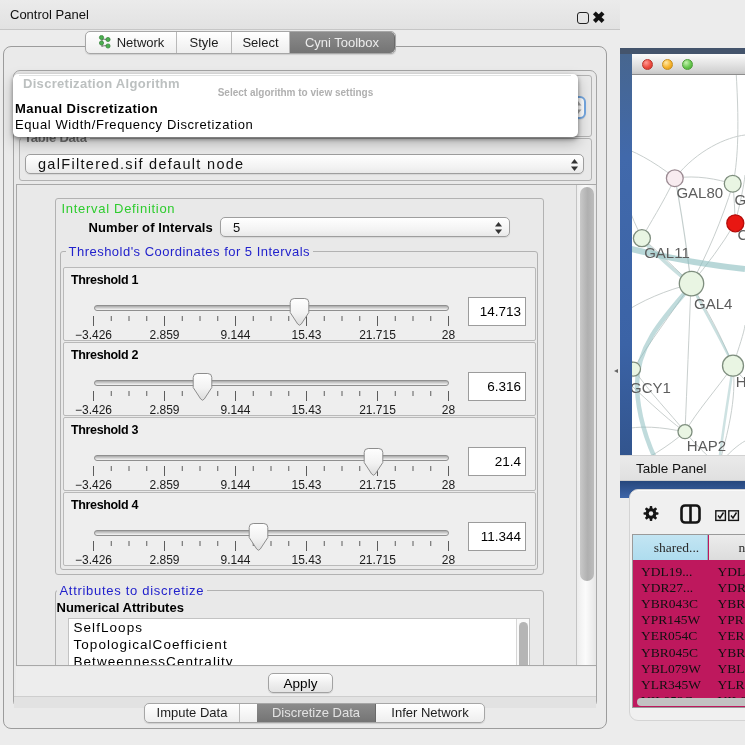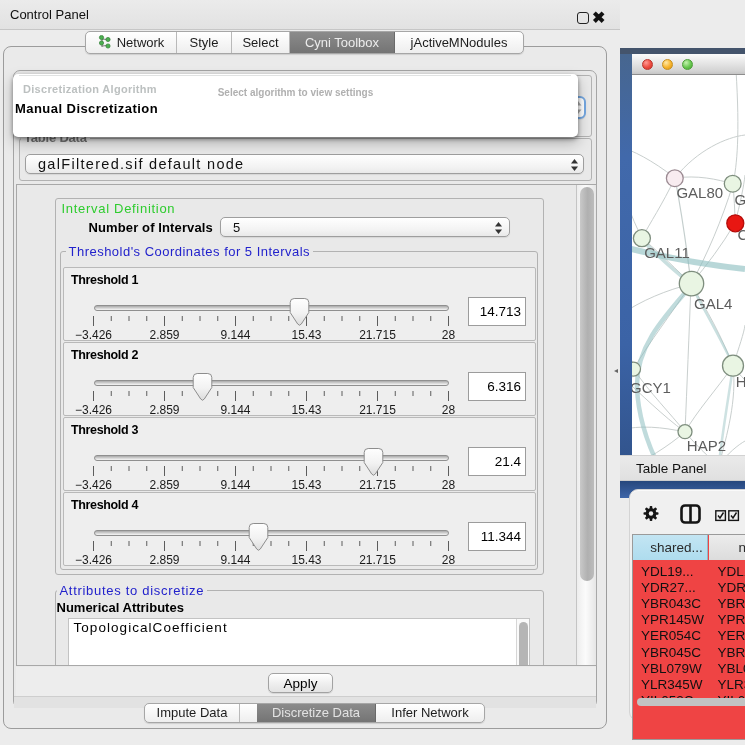--- a/index.html
+++ b/index.html
@@ -26,21 +26,21 @@
 .group { position:absolute; border:1px solid #b2b2b2; border-radius:3px; }
 .gtitle { position:absolute; background:#e9e9e9; padding:0 3px; font-size:13px; line-height:13px; white-space:nowrap; letter-spacing:0.7px; }
 
 
 .combo { position:absolute; background:linear-gradient(#ffffff,#f2f2f2 70%,#e9e9e9); border:1px solid #9e9e9e; border-radius:5px; box-shadow:0 1px 1px rgba(0,0,0,.08); font-size:13px; color:#111; }
 .combo .ctext { position:absolute; left:12px; top:3px; }
 .combo svg { position:absolute; }
 
 
 #popup { z-index:6; left:13px; top:74px; width:565px; height:62.5px; background:#ffffff; border-radius:5px; box-shadow:0 2px 4px rgba(0,0,0,.42), 0 6px 14px rgba(0,0,0,.25); }
-#popup .faint { position:absolute; left:10px; top:9px; font-size:11px; font-weight:bold; color:#bcc0c0; letter-spacing:0.3px; }
+#popup .faint { position:absolute; left:10px; top:2px; font-size:13px; font-weight:bold; color:#bcc0c0; letter-spacing:0.3px; }
 #popup .hint { position:absolute; left:0; right:0; top:13px; text-align:center; font-size:10px; font-weight:bold; color:#b0b0b0; }
 #popup .it1 { position:absolute; left:2px; top:26.5px; font-size:13px; font-weight:bold; color:#000; letter-spacing:0.45px; }
 #popup .it2 { position:absolute; left:2px; top:42.5px; font-size:13px; color:#000; letter-spacing:0.6px; }
 
 
 #scrollpane { left:15.5px; top:184px; width:581px; height:482px; border:1px solid #a8a8a8; background:#e9e9e9; overflow:hidden; }
 #vscroll { position:absolute; right:0; top:0; width:19.5px; height:100%; background:linear-gradient(90deg,#ededed,#fbfbfb 45%,#e6e6e6); border-left:1px solid #c4c4c4; }
 #vthumb { position:absolute; left:2.5px; top:2px; width:14px; height:394px; background:linear-gradient(90deg,#c9c9c9,#b0b0b0 55%,#bcbcbc); border-radius:7px; }
 
 
@@ -75,21 +75,21 @@
 #nf-left { position:absolute; left:0; top:6px; width:12px; height:415px; background:linear-gradient(180deg,#47668f 0%,#4169ab 25%,#3b63a6 70%,#31538b 100%); }
 #nf-bottom { position:absolute; left:0; top:421px; width:125px; height:29px; background:linear-gradient(#152a4e 0%,#28497f 45%,#3e66a9 100%); }
 #nf-title { position:absolute; left:12px; top:6px; width:113px; height:21px; background:linear-gradient(#fbfbfb,#d3d3d3 85%,#c6c6c6); border-bottom:1px solid #8d8d8d; }
 .light { position:absolute; top:5px; width:11px; height:11px; border-radius:50%; }
 #nf-content { position:absolute; left:12px; top:27px; width:113px; height:394px; background:#ffffff; overflow:hidden; }
 
 
 #tp-title { left:620px; top:455px; width:125px; height:26px; background:linear-gradient(#eaeaea,#e0e0e0); border-top:1px solid #d2d2d2; border-bottom:1px solid #cccccc; }
 #tp-title span { position:absolute; left:16px; top:5px; font-size:13.5px; color:#111; }
 #tp-panel { left:629px; top:489px; width:130px; height:232px; background:#f0f0f0; border:1px solid #d4d4d4; border-radius:9px; box-shadow:inset 0 1px 0 #fafafa; }
-#tp-table { left:631.5px; top:534px; width:114px; height:206px; background:#ef4444; border:1px solid #9a9a9a; overflow:hidden; }
+#tp-table { left:631.5px; top:534px; width:114px; height:174px; background:#be185d; border:1px solid #9a9a9a; overflow:hidden;font-family:Liberation Serif, serif; }
 .hcell { position:absolute; top:0; height:24.5px; font-size:13.5px; color:#2a2a2a; }
 #hc1 { left:0; width:75px; background:linear-gradient(#c3e5f3,#aedcee); border-right:1px solid #8fb7c8; text-align:center; padding-top:5px; padding-left:14px; }
 #hc2 { left:76px; width:38px; background:linear-gradient(#ececec,#dcdcdc); padding-top:5px; padding-left:30px; }
 .trowt { position:absolute; left:0; width:114px; font-size:13.5px; color:#111; }
 .c1 { position:absolute; left:8.5px; }
 .c2 { position:absolute; left:85px; }
 #hsb { position:absolute; left:4px; top:163px; width:120px; height:7.5px; background:#c2c2c2; border-radius:4px; }
 </style>
 </head>
 <body>
@@ -106,36 +106,36 @@
   <div class="seg" style="width:91px;" id="seg-network"><svg width="14" height="15" viewBox="0 0 14 15" style="margin-right:5px">
         <path d="M4 2.5 L4 12 M4.5 4 L9 4.5 M4.5 11 L9 10.5" stroke="#7a7a7a" stroke-width="1.1" fill="none"></path>
         <circle cx="3.5" cy="2.5" r="2.1" fill="#4caf50" stroke="#2e7d32" stroke-width=".7"></circle>
         <circle cx="10" cy="4.5" r="2.1" fill="#4caf50" stroke="#2e7d32" stroke-width=".7"></circle>
         <circle cx="3.5" cy="8" r="2.1" fill="#4caf50" stroke="#2e7d32" stroke-width=".7"></circle>
         <circle cx="10" cy="11" r="2.1" fill="#4caf50" stroke="#2e7d32" stroke-width=".7"></circle>
       </svg>Network</div>
   <div class="seg" style="width:55px;">Style</div>
   <div class="seg" style="width:58px;">Select</div>
   <div class="seg sel" style="width:105px;">Cyni Toolbox</div>
-  <div class="seg" style="width:128px;">jActiveMNodules</div>
 </div>
 
 <div class="group" style="left:19px; top:75px; width:573px; height:62px;"></div>
 <div class="combo" style="left:25px; top:96px; width:561px; height:23px; border:2px solid #74a7e0; border-radius:6px; background:#ffffff;">
   <svg width="8" height="13" viewBox="0 0 8 13" style="right:2.5px; top:3px;">
       <path d="M4 0 L7.5 4.5 L0.5 4.5 Z" fill="#a8a8a8"></path>
       <path d="M4 13 L7.5 8.5 L0.5 8.5 Z" fill="#a8a8a8"></path>
     </svg>
 </div>
 
 <div class="abs" id="popup">
   <div style="position:absolute; left:6px; top:1px; width:552px; height:1px; background:#e0e2e2;"></div>
     <div class="faint">Discretization Algorithm</div>
   <div class="hint">Select algorithm to view settings</div>
   <div class="it1">Manual Discretization</div>
+  <div class="it2">Equal Width/Frequency Discretization</div>
 </div>
 
 <div class="group" style="left:19px; top:138px; width:573px; height:43px;"></div>
 <div class="gtitle" style="left:21px; top:131px; font-weight:bold; color:#737373; letter-spacing:-0.2px;">Table Data</div>
 <div class="combo" style="left:25px; top:154px; width:559px; height:20px;">
   <div class="ctext" style="top:1px; font-size:14.5px; letter-spacing:1.3px;">galFiltered.sif default node</div>
   <svg width="9" height="12" viewBox="0 0 9 12" style="right:4px; top:4px;">
       <path d="M4.5 0 L8 4.5 L1 4.5 Z" fill="#333"></path>
       <path d="M4.5 12 L8 7.5 L1 7.5 Z" fill="#333"></path>
     </svg>
@@ -303,21 +303,23 @@
       <div class="tl" style="left:212.5px;">15.43</div>
       <div class="tl" style="left:283.5px;">21.715</div>
       <div class="tl" style="left:354.5px;">28</div>
       <div class="vbox">11.344</div>
     </div>
 
   <div class="group" style="left:38px; top:405px; width:489.5px; height:80px;"></div>
   <div class="gtitle" style="left:40px; top:398.5px; color:#2222cc;">Attributes to discretize</div>
   <div id="numattr" style="left:40px; top:415px;">Numerical Attributes</div>
   <div id="attrlist" style="left:51.5px; top:433px; width:462px; height:48px;">
+    <div>SelfLoops</div>
     <div>TopologicalCoefficient</div>
+    <div>BetweennessCentrality</div>
     <div id="alscroll">
         <div id="althumb"></div>
       </div>
   </div>
   <div id="vscroll">
       <div id="vthumb"></div>
     </div>
 </div>
 
 <div class="abs" style="left:16px; top:666.5px; width:580px; height:29.5px; background:#ededed;"></div>

